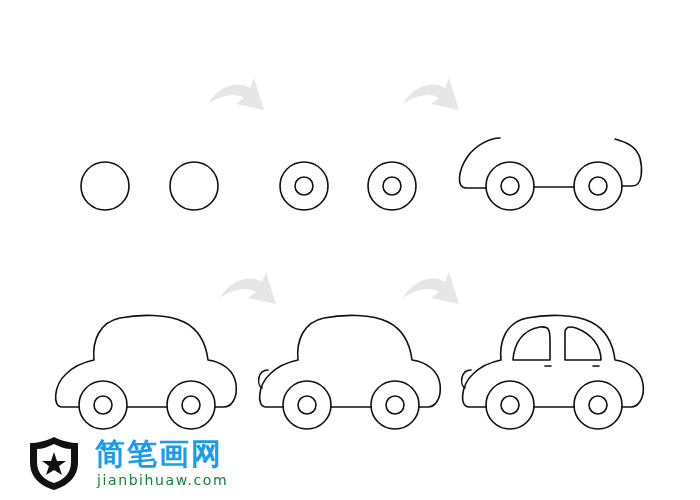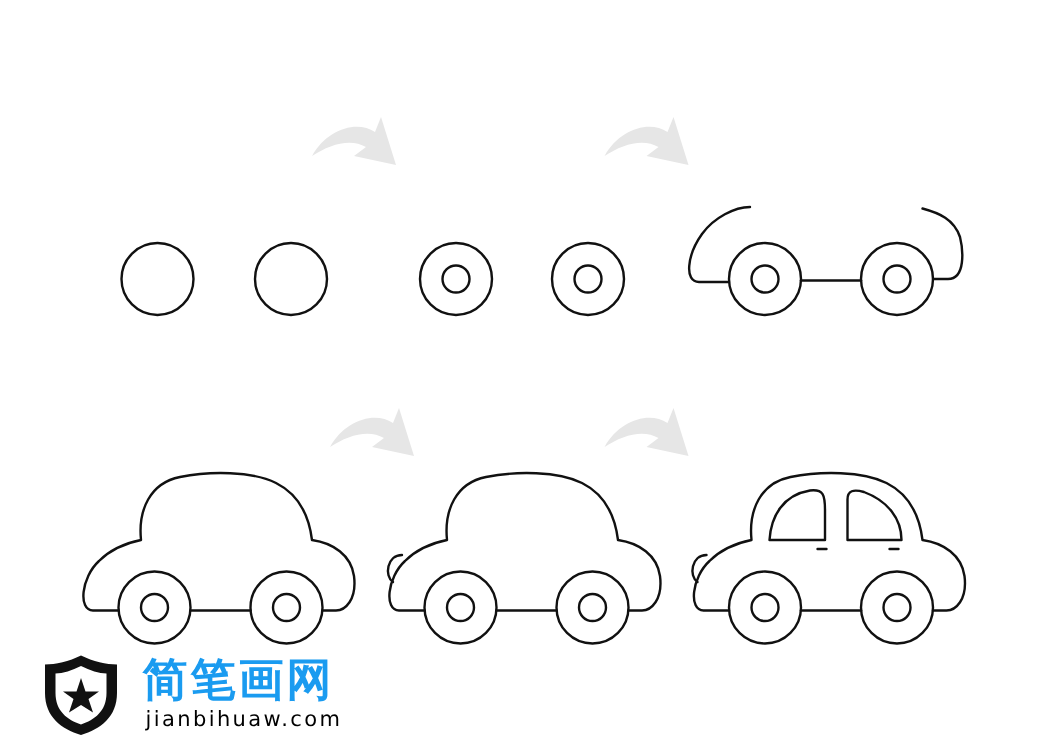--- a/index.html
+++ b/index.html
@@ -1,20 +1,20 @@
 <!DOCTYPE html>
 <html><head>
   <meta charset="utf-8">
   <style>
     html, body { margin: 0; padding: 0; background: #ffffff; }
     #stage { position: relative; width: 700px; height: 500px; overflow: hidden; background: #ffffff; }
     svg.art { position: absolute; left: 0; top: 0; }
     .logo { position: absolute; left: 26px; top: 434px; width: 56px; height: 58px; }
     .brand-cn { position: absolute; left: 95px; top: 437px; font-family: "DejaVu Sans", sans-serif; font-weight: bold; font-size: 30px; line-height: 34px; letter-spacing: 2px; }
-    .brand-url { position: absolute; left: 97px; top: 472px; font-family: "DejaVu Sans", sans-serif; font-size: 14px; line-height: 16px; letter-spacing: 1.6px; color: #000000; }
+    .brand-url { position: absolute; left: 97px; top: 472px; font-family: "DejaVu Sans", sans-serif; font-size: 14px; line-height: 16px; letter-spacing: 1.6px; color: #15803d; }
   </style>
 </head>
 <body>
 
 <div id="stage">
   <svg class="art" width="700" height="500" viewBox="0 0 700 500">
 
     <g fill="#e6e6e6" stroke="none">
       <path d="M208,104 C218,86 238,80 250,88 L254,78 L264,110 L236,104 L244,98 C234,92 220,96 208,104 Z"></path>
       <path d="M403,104 C413,86 433,80 445,88 L449,78 L459,110 L431,104 L439,98 C429,92 415,96 403,104 Z"></path>

